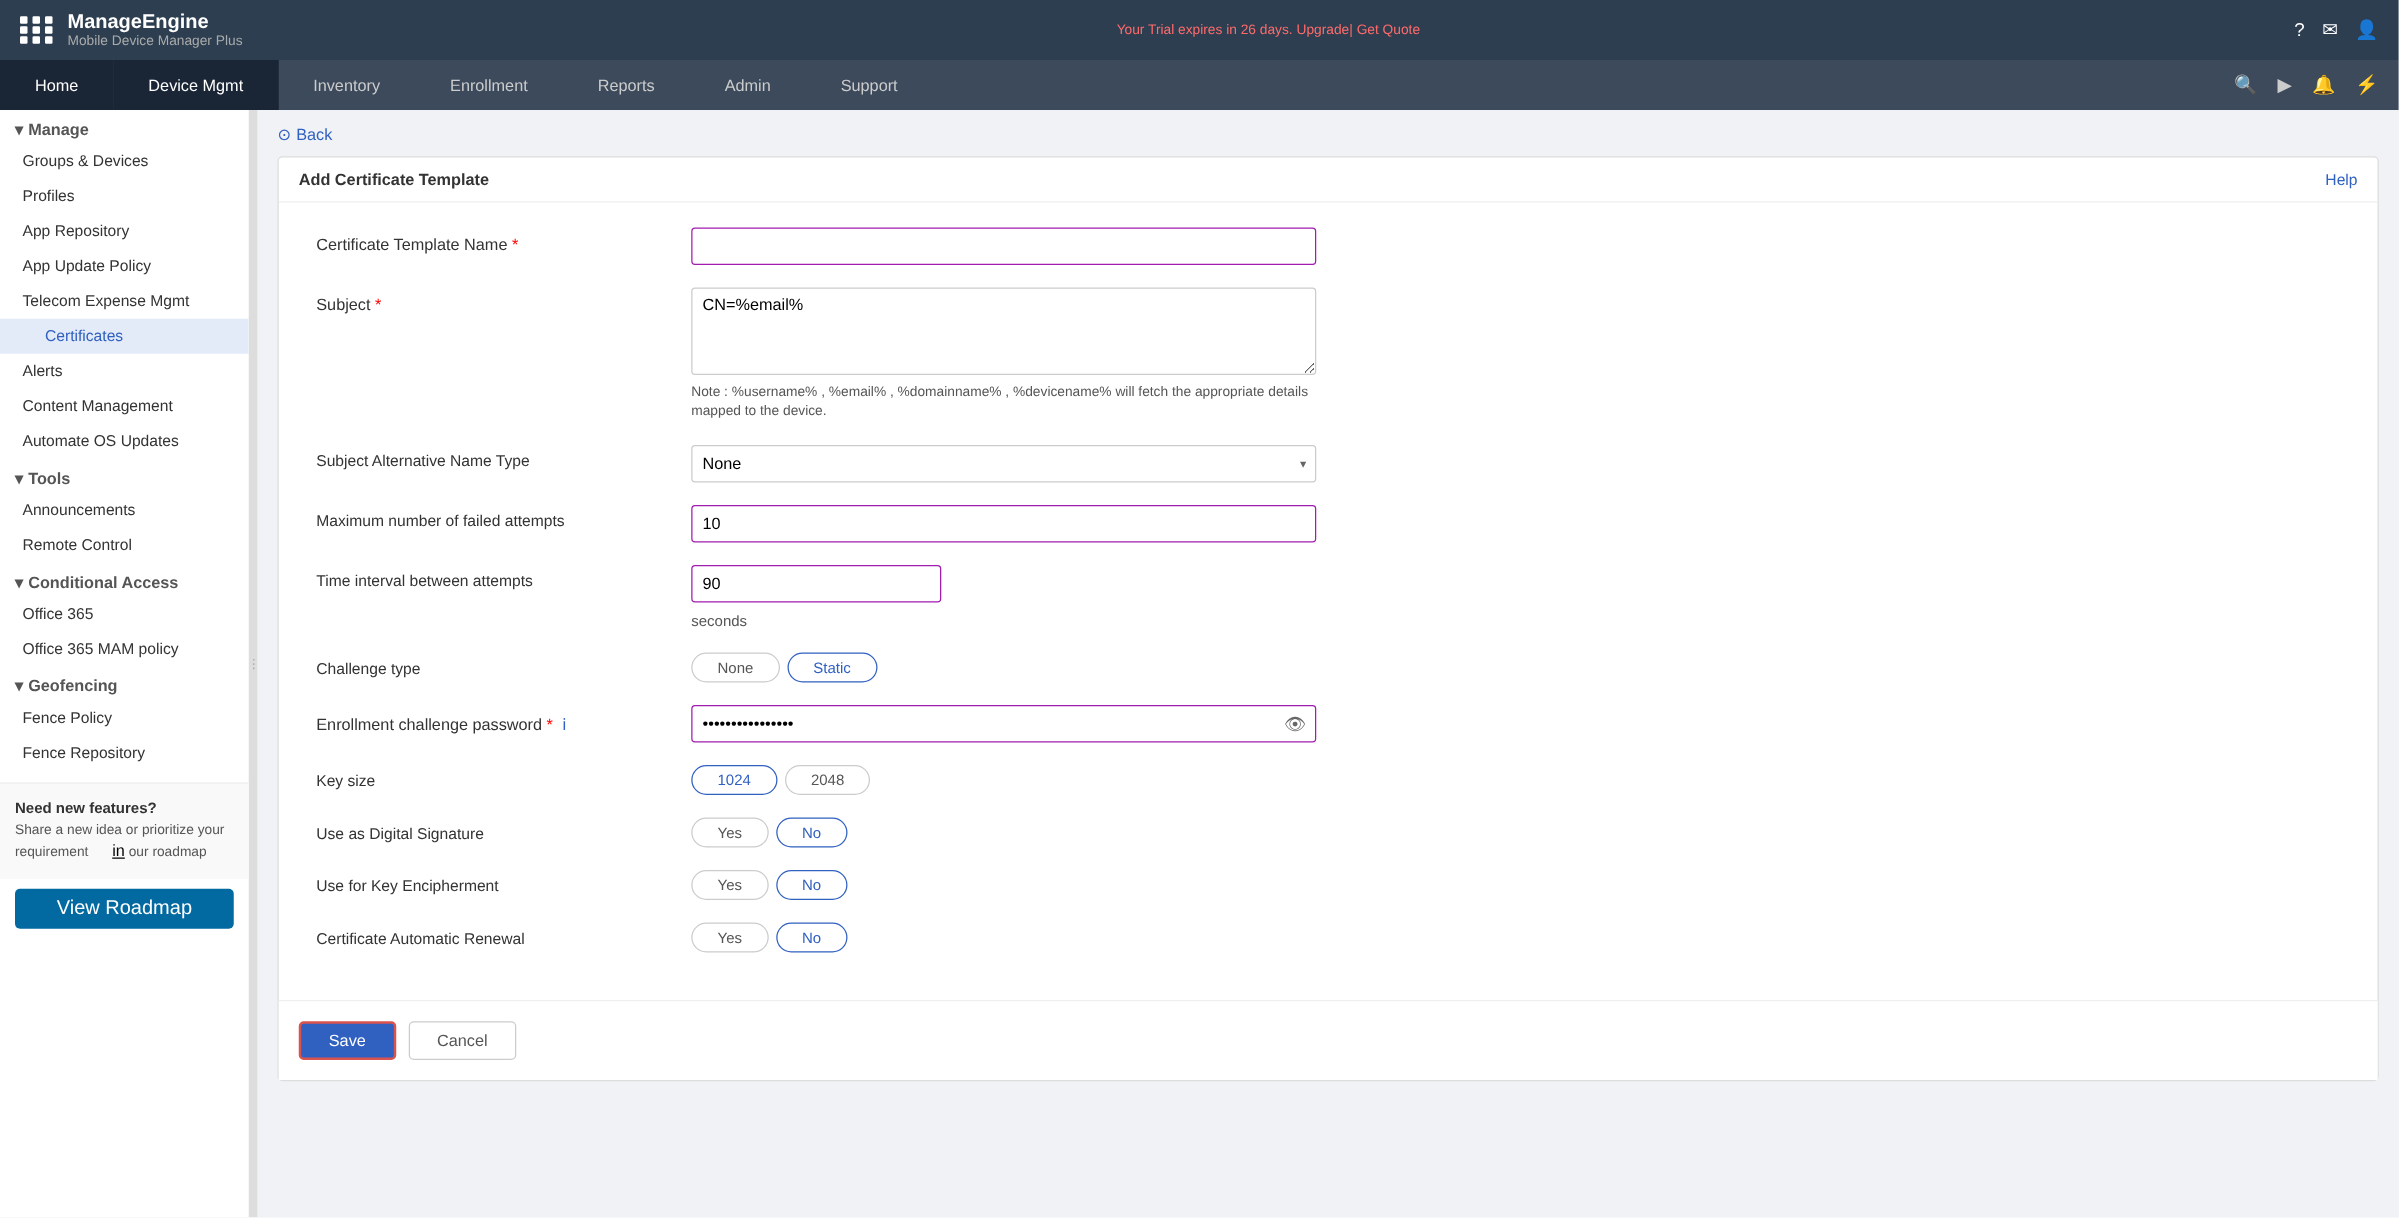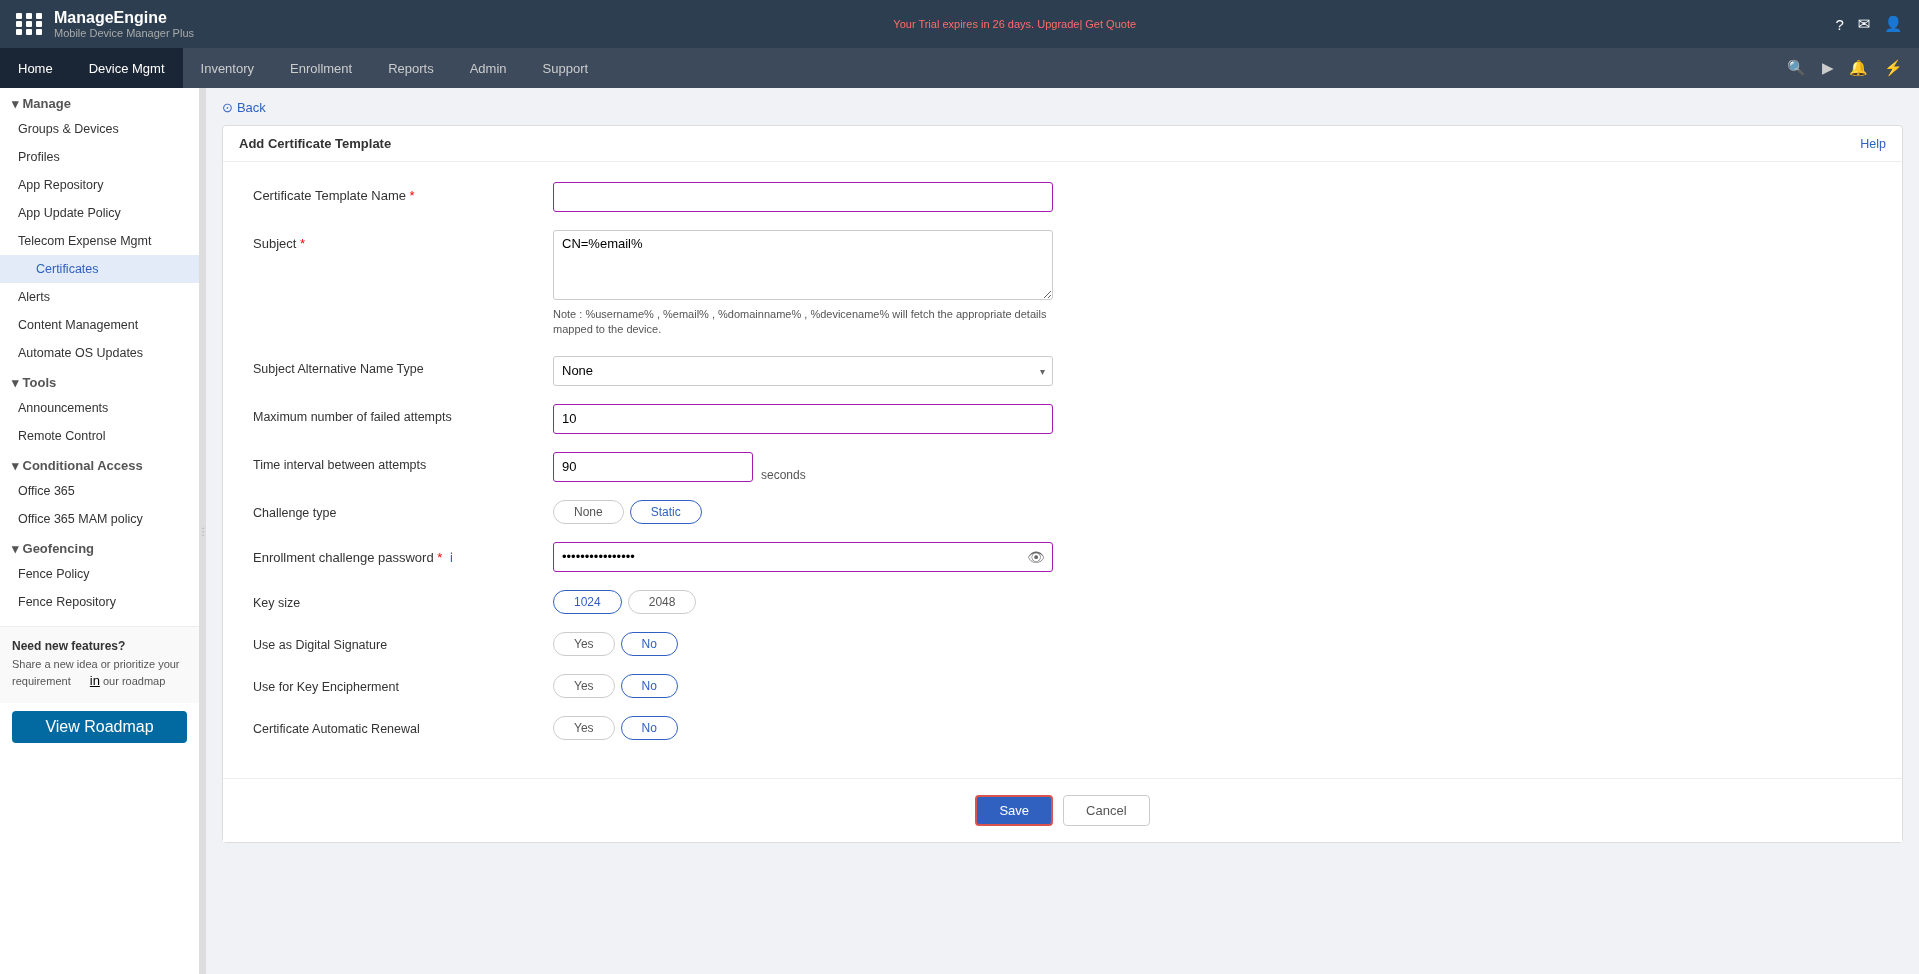--- a/index.html
+++ b/index.html
@@ -28,21 +28,21 @@
     
     .nav-bar {
       background: #3c4a5c;
       display: flex;
       align-items: center;
       height: 40px;
       padding: 0 0;
     }
     .nav-item {
       color: #ccc;
-      padding: 0 18px;
+      padding: 0 28px;
       height: 40px;
       display: flex;
       align-items: center;
       cursor: pointer;
       font-size: 13px;
     }
     .nav-item.active { background: #1a2535; color: white; }
     .nav-right { margin-left: auto; display: flex; align-items: center; gap: 16px; padding-right: 16px; }
     .nav-right-icon { color: #ccc; cursor: pointer; font-size: 15px; }
 
@@ -209,27 +209,26 @@
       color: #3060c0;
       background: white;
     }
 
     
     .password-wrap { position: relative; }
     .password-wrap .form-input { padding-right: 32px; }
     .eye-icon { position: absolute; right: 8px; top: 50%; transform: translateY(-50%); cursor: pointer; color: #666; font-size: 14px; }
 
     
-    .input-with-unit { display: flex; align-items: flex-end; gap: 8px; }
+    .input-with-unit { display: flex; align-items: flex-start; gap: 8px; flex-direction: column; }
     .unit-label { font-size: 12px; color: #555; }
 
     
     .form-footer {
       display: flex;
-      justify-content: center;
       gap: 10px;
       padding: 16px;
       border-top: 1px solid #eee;
       background: white;
     }
     .btn-save {
       background: #3060c0;
       color: white;
       border: 2px solid #d9534f;
       padding: 6px 22px;

